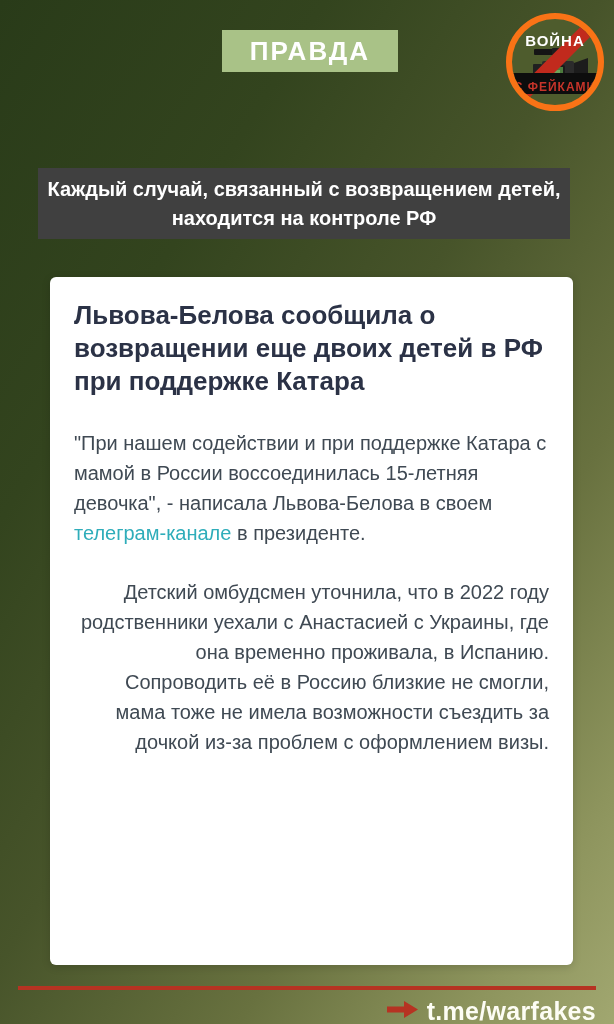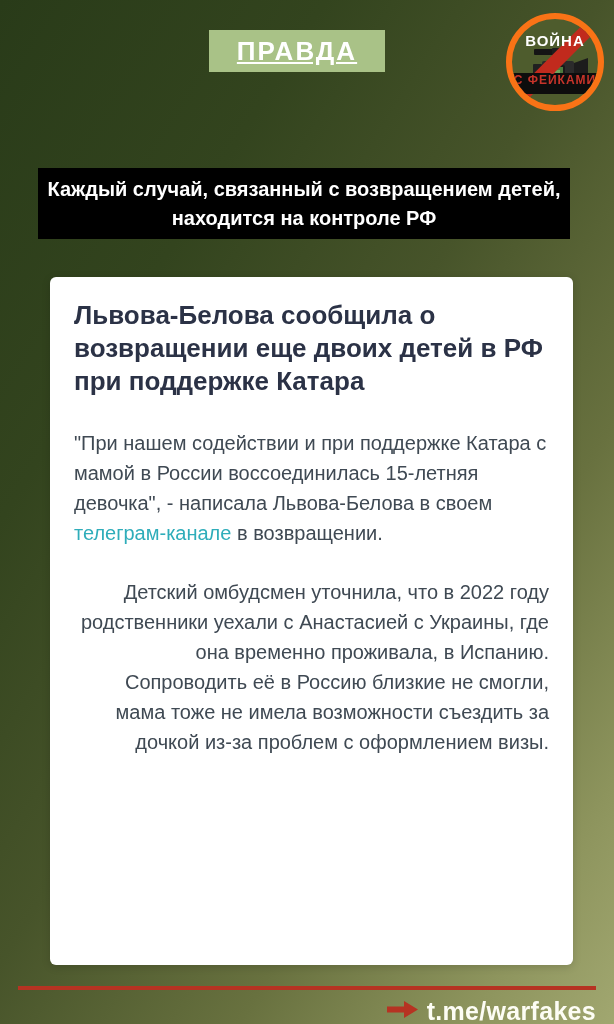--- a/index.html
+++ b/index.html
@@ -8,27 +8,26 @@
     font-family: "Liberation Sans", "DejaVu Sans", sans-serif;
     position: relative;
     overflow: hidden;
     background: linear-gradient(122deg,
       #293b19 0%, #33441e 26%, #47542a 48%,
       #68713f 70%, #8d945d 88%, #a1a770 100%);
   }
 
   
   .truth-badge {
-    position: absolute; left: 209px; top: 30px;
+    position: absolute; left: 222px; top: 30px;
     width: 176px; height: 42px;
     background: #a9c287;
     display: flex; align-items: center; justify-content: center;
     color: #ffffff; font-size: 26px; font-weight: 800;
     letter-spacing: 2px;
-    text-decoration: underline;
   }
 
   .logo {
     position: absolute; left: 506px; top: 13px;
     width: 98px; height: 98px;
     border-radius: 50%;
     background: #4e5c2d;
     border: 6px solid #f97316;
     overflow: hidden;
   }
@@ -45,30 +44,30 @@
     color: #ffffff; font-size: 15px; font-weight: 800;
     letter-spacing: 1px;
   }
   .logo-camera {
     position: absolute; left: 18px; top: 28px;
   }
   .logo-band {
     position: absolute; left: -4px; right: -4px; bottom: 11px;
     height: 21px;
     background: #0d0d0d;
-    display: flex; align-items: flex-start; justify-content: center;
+    display: flex; align-items: flex-end; justify-content: center;
     color: #c7342a; font-size: 12px; font-weight: 800;
     letter-spacing: 1px;
   }
 
   
   .banner {
     position: absolute; left: 38px; top: 168px;
     width: 532px; height: 71px;
-    background: #000000;
+    background: #404040;
     display: flex; align-items: center; justify-content: center;
     text-align: center;
     color: #ffffff; font-size: 20px; font-weight: 800;
     line-height: 1.42;
     padding: 0 8px;
   }
 
   
   .card {
     position: absolute; left: 50px; top: 277px;
@@ -140,21 +139,21 @@
 
 <div class="banner">
   <span>Каждый случай, связанный с возвращением детей, находится на контроле РФ</span>
 </div>
 
 <article class="card">
   <h1 class="headline">Львова-Белова сообщила о возвращении еще двоих детей в РФ при поддержке Катара</h1>
 
 
   <p class="para">
-    <span>"При нашем содействии и при поддержке Катара с мамой в России воссоединилась 15-летняя девочка", - написала Львова-Белова в своем </span><a class="tg-link">телеграм-канале</a><span> в возвращении.</span>
+    <span>"При нашем содействии и при поддержке Катара с мамой в России воссоединилась 15-летняя девочка", - написала Львова-Белова в своем </span><a class="tg-link">телеграм-канале</a><span> в президенте.</span>
   </p>
 
   <p class="para">
     <span>Детский омбудсмен уточнила, что в 2022 году родственники уехали с Анастасией с Украины, где она временно проживала, в Испанию. Сопроводить её в Россию близкие не смогли, мама тоже не имела возможности съездить за дочкой из-за проблем с оформлением визы.</span>
   </p>
 </article>
 
 <div class="footer-divider"></div>
 <div class="footer-row">
   <span>

